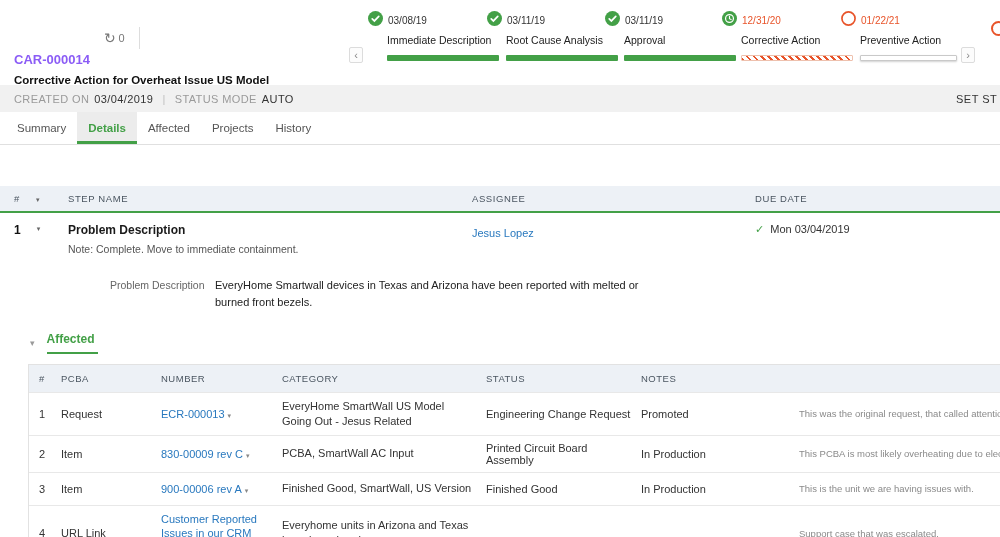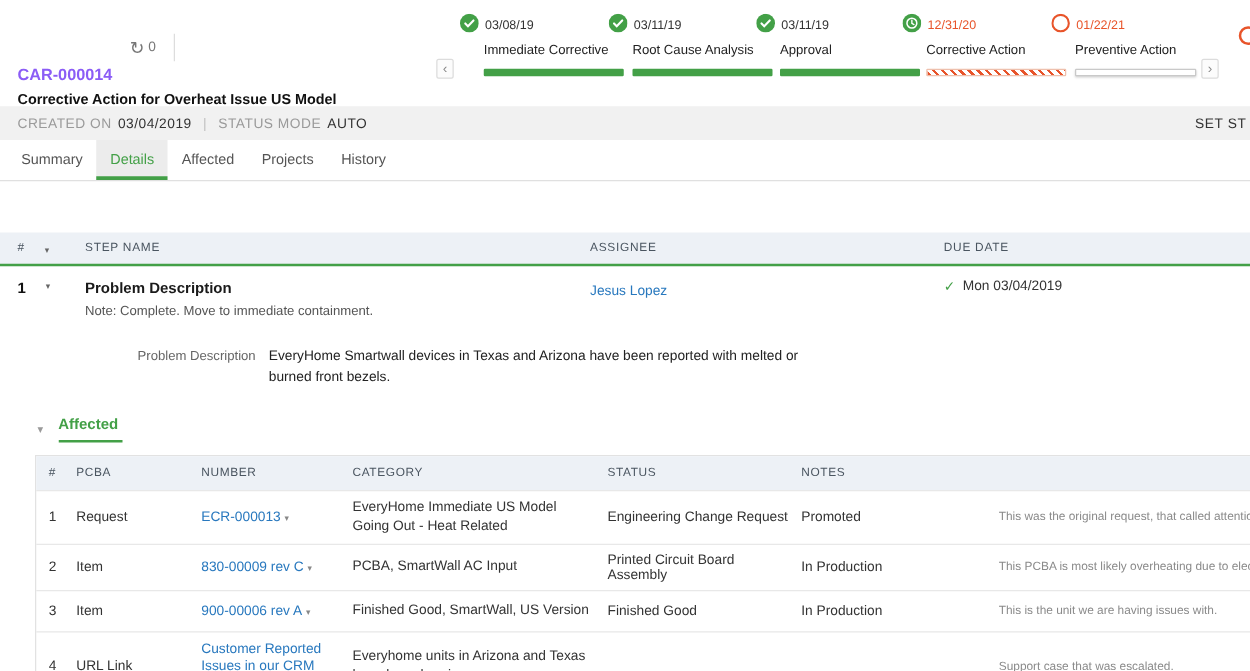--- a/index.html
+++ b/index.html
@@ -46,21 +46,21 @@
   
   .statusbar { height:27px; background:#f1f1f1; display:flex; align-items:center; padding:0 14px; font-size:11px; letter-spacing:.4px; color:#9a9a9a; position:relative; }
   .sb-label { margin-right:5px; }
   .sb-value { color:#333; margin-right:9px; }
   .sb-sep { margin-right:9px; color:#c0c0c0; }
   .sb-set { position:absolute; left:956px; color:#333; white-space:nowrap; letter-spacing:.5px; cursor:pointer; }
 
   
   .tabs { height:33px; border-bottom:1px solid #e0e0e0; display:flex; align-items:stretch; padding-left:6px; background:#fff; }
   .tab { display:flex; align-items:center; gap:4px; padding:0 11px; font-size:11.5px; color:#555; cursor:pointer; }
-  .tab.active { background:#ececec; color:var(--accent-green,#43a047); font-weight:normal; box-shadow:inset 0 -3px 0 var(--accent-green,#43a047); }
+  .tab.active { background:#ececec; color:var(--accent-green,#43a047); font-weight:bold; box-shadow:inset 0 -3px 0 var(--accent-green,#43a047); }
   .tab-chevron { font-size:7px; color:#777; }
 
   
   .steps-table { margin-top:41px; }
   .st-grid { display:grid; grid-template-columns:54px 404px 283px 1fr; padding-left:14px; }
   .st-header { background:var(--table-header-bg,#edf1f6); border-bottom:2px solid var(--accent-green,#43a047); height:27px; align-items:center; font-size:9.5px; letter-spacing:.6px; color:#4a5560; }
   .st-num { display:flex; align-items:flex-start; gap:16px; }
   .st-header .st-num { align-items:center; }
   .caret { font-size:7px; color:#666; cursor:pointer; padding-top:2px; }
   .st-row { padding-top:10px; padding-bottom:8px; }
@@ -111,21 +111,21 @@
 
   <div class="stepper">
     <div class="step s1">
       <span class="step-icon">
         <svg viewBox="0 0 16 16">
             <circle cx="8" cy="8" r="8" fill="#43a047"></circle>
             <path d="M4.5 8.3l2.3 2.3 4.7-4.9" stroke="#fff" stroke-width="1.8" fill="none" stroke-linecap="round"></path>
           </svg>
       </span>
       <span class="step-date">03/08/19</span>
-      <div class="step-label">Immediate Corrective</div>
+      <div class="step-label">Immediate Description</div>
       <div class="step-bar done"></div>
     </div>
     <div class="step s2">
       <span class="step-icon">
         <svg viewBox="0 0 16 16">
             <circle cx="8" cy="8" r="8" fill="#43a047"></circle>
             <path d="M4.5 8.3l2.3 2.3 4.7-4.9" stroke="#fff" stroke-width="1.8" fill="none" stroke-linecap="round"></path>
           </svg>
       </span>
       <span class="step-date">03/11/19</span>
@@ -249,21 +249,21 @@
       <div class="aff-cell">STATUS</div>
       <div class="aff-cell">NOTES</div>
     </div>
 
     <div class="aff-grid aff-row">
       <div class="aff-cell">1</div>
       <div class="aff-cell">Request</div>
       <div class="aff-cell">
         <a class="num-link">ECR-000013</a><span class="link-chevron">▾</span>
       </div>
-      <div class="aff-cell aff-name">EveryHome Immediate US Model Going Out - Heat Related</div>
+      <div class="aff-cell aff-name">EveryHome SmartWall US Model Going Out - Jesus Related</div>
       <div class="aff-cell">Engineering Change Request</div>
       <div class="aff-cell">Promoted</div>
       <div class="aff-cell aff-notes">This was the original request, that called attention to th</div>
     </div>
 
     <div class="aff-grid aff-row">
       <div class="aff-cell">2</div>
       <div class="aff-cell">Item</div>
       <div class="aff-cell">
         <a class="num-link">830-00009 rev C</a><span class="link-chevron">▾</span>

